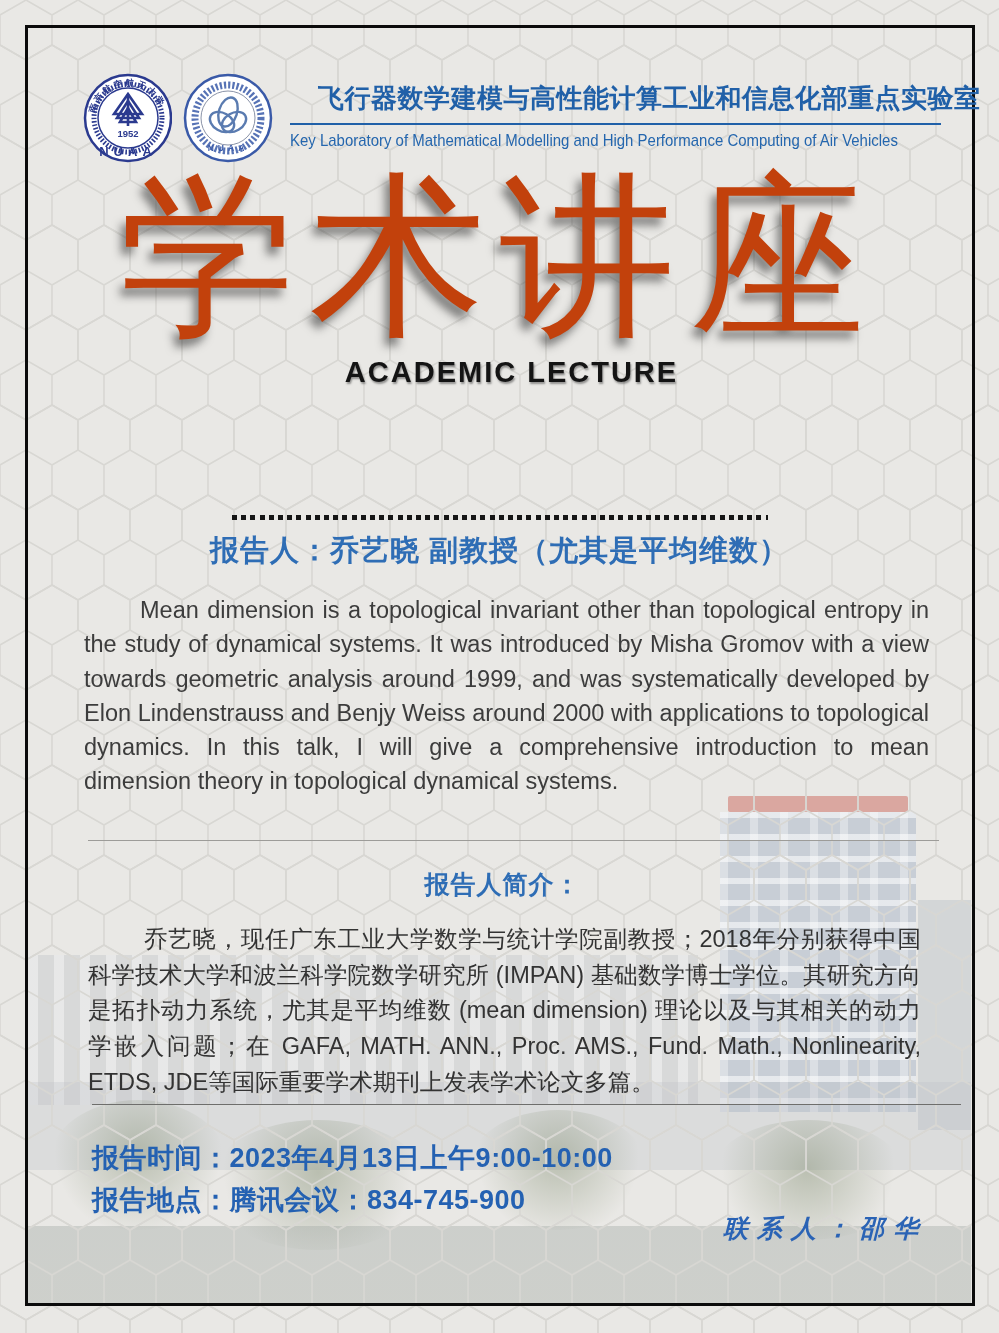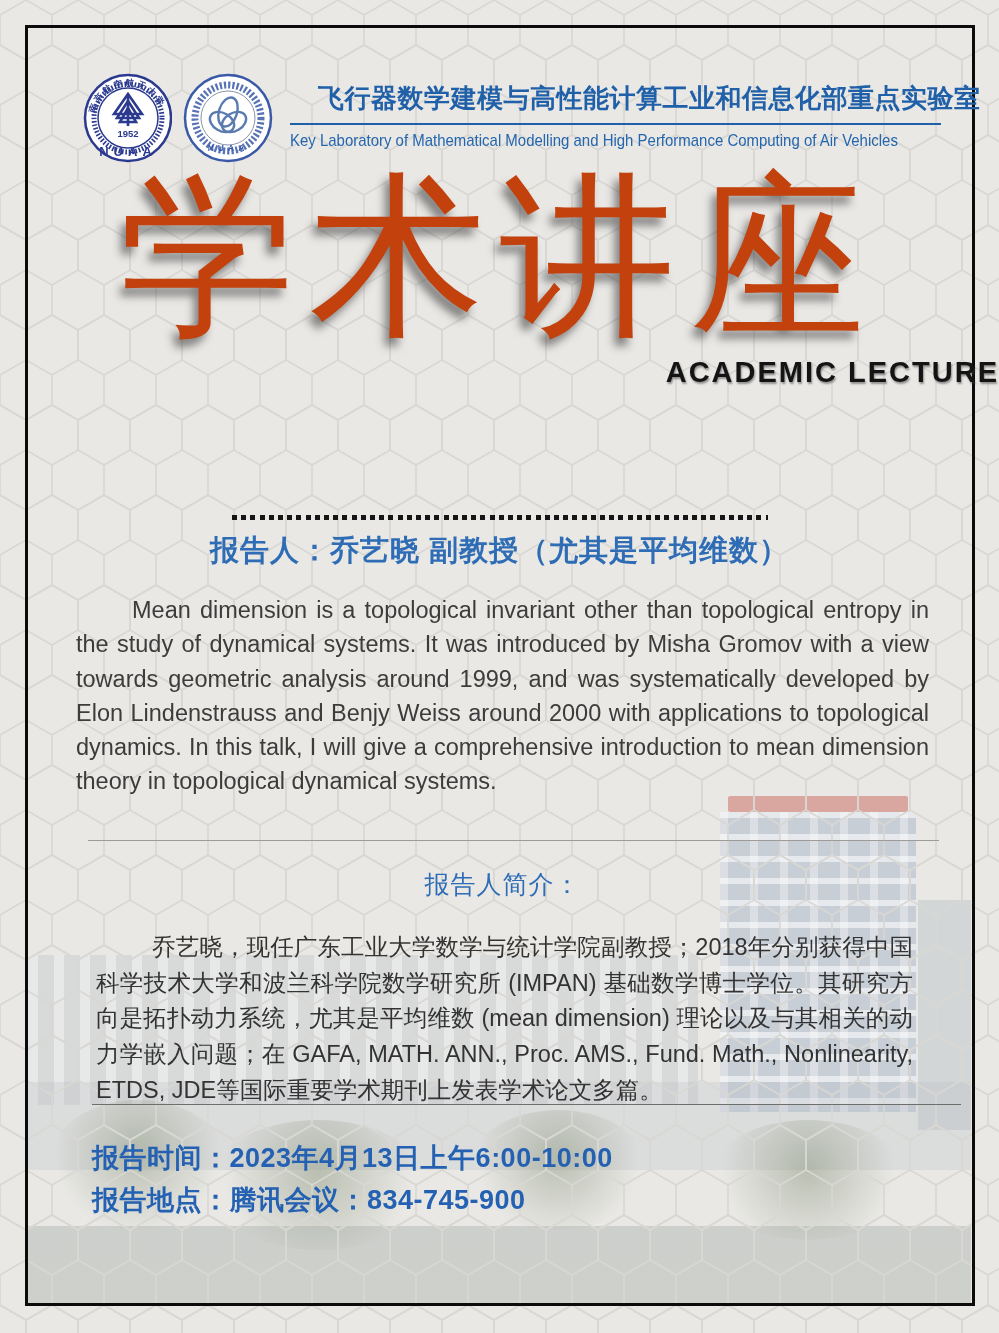--- a/index.html
+++ b/index.html
@@ -35,37 +35,37 @@
   .header{position:absolute;left:80px;top:68px;right:58px;display:flex;align-items:center;}
   .logos{display:flex;gap:10px;flex:0 0 auto;}
   .header-text{flex:1;padding-left:16px;min-width:0;}
   .lab-zh{font-size:26px;font-weight:bold;color:#2060a8;letter-spacing:.5px;white-space:nowrap;margin-left:28px;}
   .lab-rule{height:2px;background:#2060a8;margin:7px 0 6px 0;}
   .lab-en{font-size:17px;color:#2466ae;white-space:nowrap;display:inline-block;transform:scaleX(.88);transform-origin:left center;}
 
   .hero-zh{position:absolute;left:0;right:0;top:168px;text-align:center;
     font-size:176px;line-height:1;font-weight:400;color:#c2410c;letter-spacing:14px;
     text-shadow:-5px 8px 9px rgba(45,45,45,.55);white-space:nowrap;}
-  .hero-en{position:absolute;left:0;right:0;top:356px;text-align:right;color:#141414;
+  .hero-en{position:absolute;left:0;right:0;top:356px;text-align:center;color:#141414;
     font-size:29px;font-weight:bold;letter-spacing:2px;text-shadow:1px 2px 2px rgba(60,60,60,.5);padding-left:24px;}
 
   .talk-title{position:absolute;left:88px;right:80px;top:437px;color:#2e6db5;font-weight:bold;font-size:29px;line-height:1.28;}
   .talk-line1{text-align:justify;text-align-last:justify;}
   .talk-line2{text-align:center;}
   .dotted-rule{position:absolute;left:232px;top:515px;width:536px;height:5px;
     background:repeating-linear-gradient(90deg,#161616 0 5px,rgba(0,0,0,0) 5px 9.2px);}
   .speaker{position:absolute;left:0;right:0;top:531px;text-align:center;color:#2e6db5;font-weight:bold;font-size:29px;letter-spacing:1px;}
 
-  .abstract{position:absolute;left:76px;right:70px;top:593px;color:#3c3c3c;font-size:23.5px;line-height:1.46;text-align:justify;}
+  .abstract{position:absolute;left:84px;right:70px;top:593px;color:#3c3c3c;font-size:23.5px;line-height:1.46;text-align:justify;}
   .abstract p{margin:0;text-indent:56px;}
 
   .rule1{position:absolute;left:88px;right:60px;top:840px;height:1px;background:#9d9c99;}
-  .bio-heading{position:absolute;left:0;right:16px;top:868px;text-align:center;color:#2e6db5;font-weight:normal;font-size:25px;letter-spacing:1px;padding-left:22px;}
+  .bio-heading{position:absolute;left:0;right:16px;top:868px;text-align:center;color:#2e6db5;font-weight:bold;font-size:25px;letter-spacing:1px;padding-left:22px;}
   .bio-text{position:absolute;left:80px;right:70px;top:914px;color:#333;font-size:23.5px;line-height:1.52;text-align:justify;}
-  .bio-text p{margin:16px;text-indent:56px;}
+  .bio-text p{margin:8px;text-indent:56px;}
 
   .rule2{position:absolute;left:92px;right:38px;top:1104px;height:1px;background:#6e6e6c;}
   .schedule{position:absolute;left:92px;top:1138px;color:#2461b2;font-weight:bold;font-size:27px;line-height:1.55;letter-spacing:.5px;}
   .contact{position:absolute;right:72px;top:1212px;color:#2a63b5;font-size:25px;font-weight:bold;font-style:italic;
     font-family:"DejaVu Serif","Liberation Serif",serif;letter-spacing:9px;}
 
   .logo-svg{display:block;}
 </style>
 </head>
 <body>
@@ -153,19 +153,20 @@
     <div class="rule1"></div>
 
     <div class="bio-heading">报告人简介：</div>
     <div class="bio-text">
       <p>乔艺晓，现任广东工业大学数学与统计学院副教授；2018年分别获得中国科学技术大学和波兰科学院数学研究所 (IMPAN) 基础数学博士学位。其研究方向是拓扑动力系统，尤其是平均维数 (mean dimension) 理论以及与其相关的动力学嵌入问题；在 GAFA, MATH. ANN., Proc. AMS., Fund. Math., Nonlinearity, ETDS, JDE等国际重要学术期刊上发表学术论文多篇。</p>
     </div>
 
     <div class="rule2"></div>
 
     <div class="schedule">
-      <div>报告时间：2023年4月13日上午6:00-10:00</div>
+      <div>报告时间：2023年4月13日上午9:00-10:00</div>
       <div>报告地点：腾讯会议：834-745-900</div>
     </div>
 
+    <div class="contact">联系人：邵华</div>
 
   </div>
 </div>
 
 </body></html>

